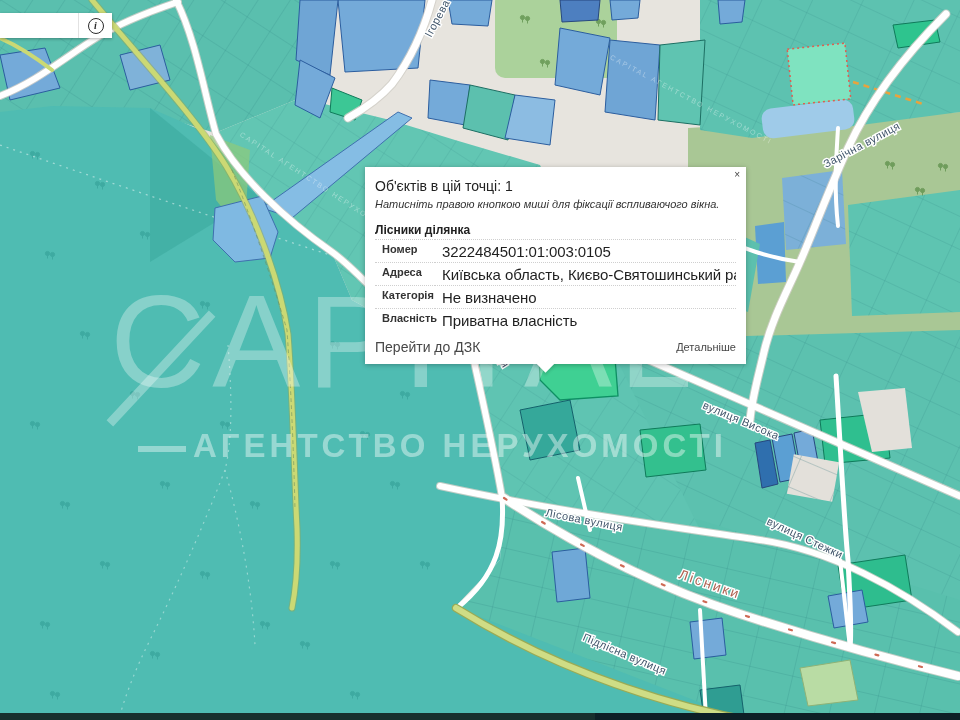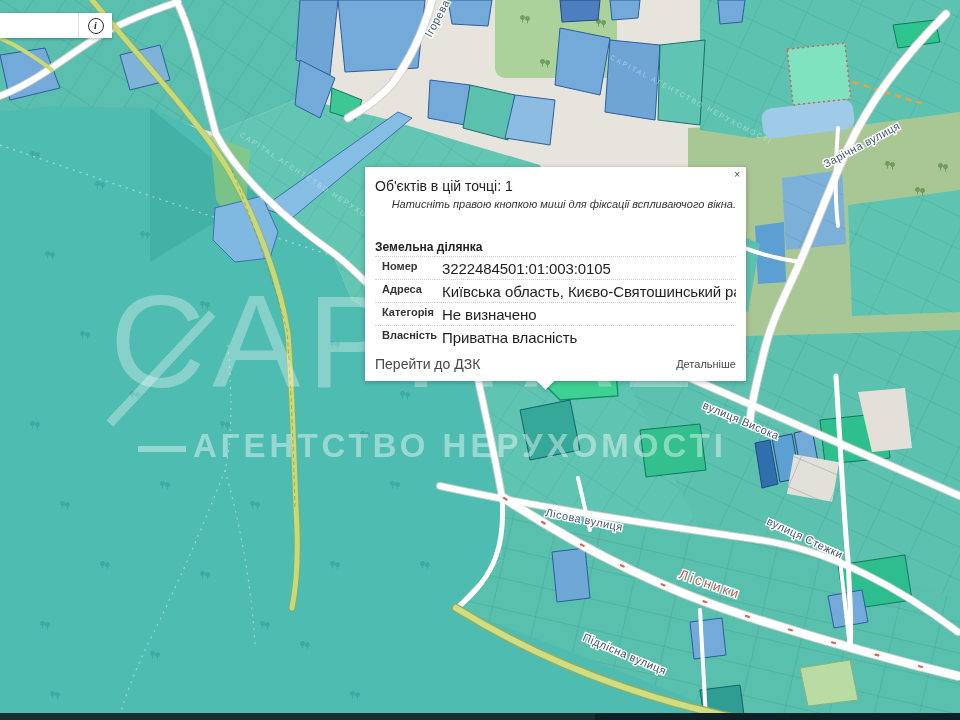--- a/index.html
+++ b/index.html
@@ -34,21 +34,21 @@
                width:14px;height:14px;border:1.6px solid #2b2b2b;border-radius:50%;
                font-family:"Liberation Serif",serif;font-style:italic;font-weight:bold;
                font-size:10px;color:#2b2b2b;line-height:1;}
 
   
   .popup{position:absolute;left:365px;top:167px;width:381px;background:#fff;z-index:5;
          box-shadow:0 1px 5px rgba(0,0,0,.28);padding:11px 10px 9px 10px;box-sizing:border-box;
          color:#222;}
   .p-close{position:absolute;top:3px;right:6px;font-size:10px;color:#444;cursor:pointer;line-height:1;}
   .p-title{font-size:14px;margin-bottom:4px;}
-  .p-hint{font-size:11px;font-style:italic;color:#333;margin-bottom:30px;text-align:right;}
+  .p-hint{font-size:11px;font-style:italic;color:#333;margin-bottom:13px;}
   .p-section{font-size:12px;font-weight:bold;margin-bottom:2px;}
   .p-table{width:100%;border-collapse:collapse;table-layout:fixed;}
   .p-table td{border-top:1px dotted #cfcfcf;padding:3px 0 2px 7px;font-size:11px;
               vertical-align:top;}
   .p-table td.lbl{width:53px;font-weight:bold;color:#333;}
   .p-table td.val{white-space:nowrap;overflow:hidden;font-size:15px;letter-spacing:-.1px;color:#1f1f1f;}
   .p-actions{display:flex;justify-content:space-between;align-items:center;margin-top:8px;}
   .p-actions a{cursor:pointer;color:#474747;text-decoration:none;}
   .act-left{font-size:14px;}
   .act-right{font-size:11px;color:#353535;}
@@ -281,21 +281,21 @@
     <div class="tb-divider"></div>
     <button class="info-btn">
       <span class="info-circle">i</span>
     </button>
   </div>
 
   <div class="popup">
     <span class="p-close">×</span>
     <div class="p-title">Об'єктів в цій точці: 1</div>
     <div class="p-hint">Натисніть правою кнопкою миші для фіксації вспливаючого вікна.</div>
-    <div class="p-section">Земельна ділянка</div>
+    <div class="p-section">Лісники ділянка</div>
     <table class="p-table">
       <tbody>
         <tr>
           <td class="lbl">Номер</td>
           <td class="val">3222484501:01:003:0105</td>
         </tr>
         <tr>
           <td class="lbl">Адреса</td>
           <td class="val">Київська область, Києво-Святошинський район, с. Лісники, вул. Куцьова</td>
         </tr>

